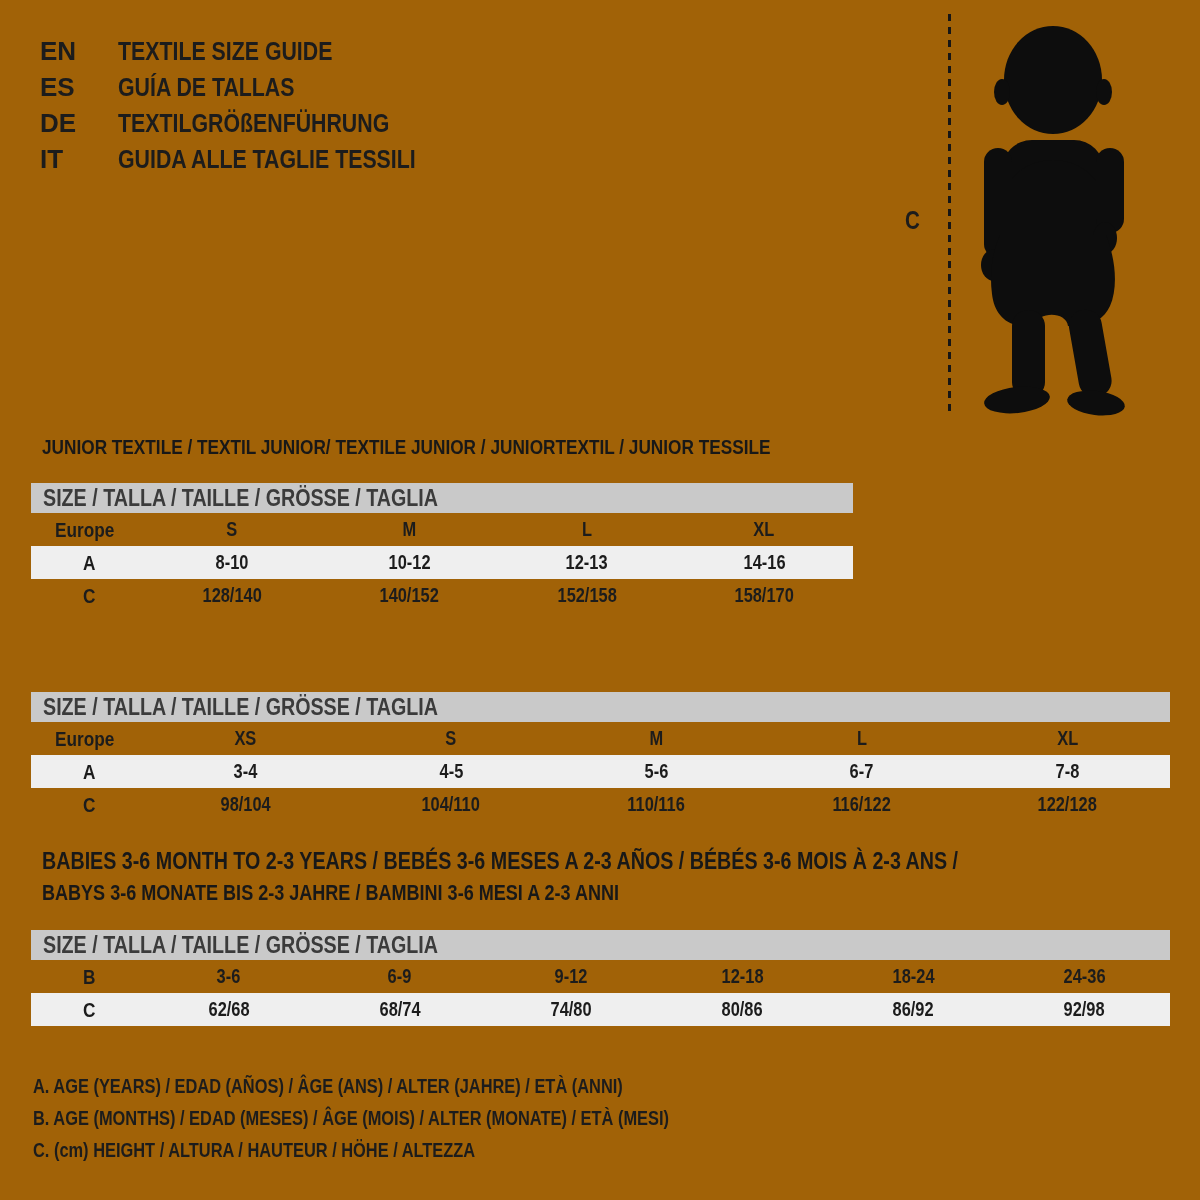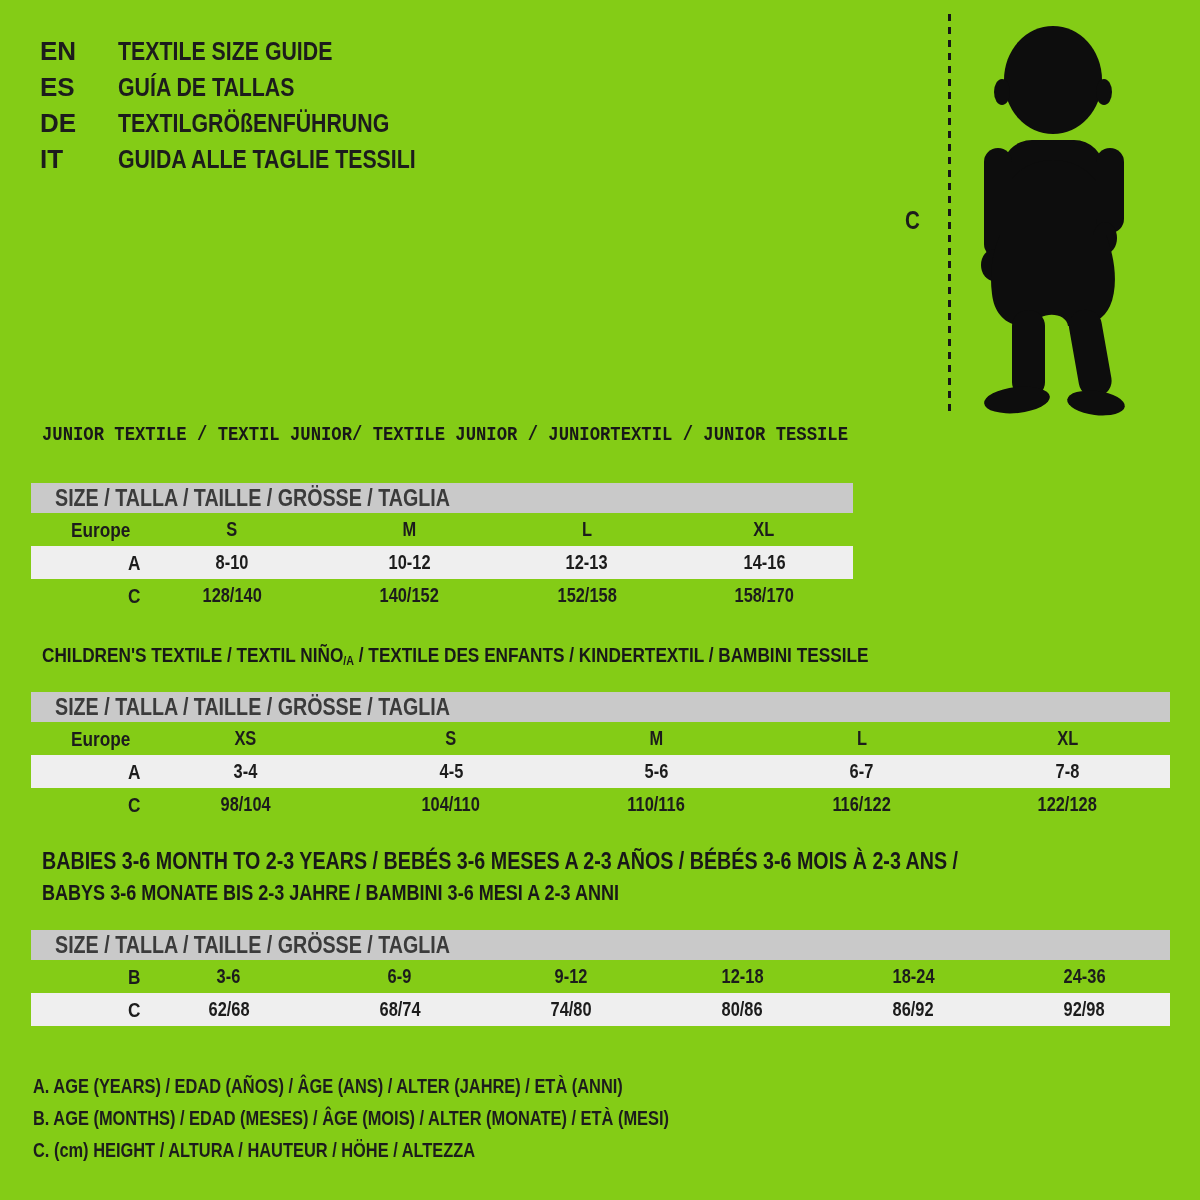--- a/index.html
+++ b/index.html
@@ -1,58 +1,58 @@
 <!DOCTYPE html>
 <html><head>
 <meta charset="utf-8">
 <style>
   * { margin:0; padding:0; box-sizing:border-box; }
   html,body { background:#ffffff; }
   body { font-family:"Liberation Sans", sans-serif; font-weight:700; color:#1c1c1c; }
-  .canvas { position:relative; width:1200px; height:1200px; background:#84cc16; overflow:hidden; }
+  .canvas { position:relative; width:1200px; height:1200px; background:#a16207; overflow:hidden; }
 
   
   .cx, .cx-l { display:inline-block; white-space:nowrap; transform:scaleX(0.82); }
   .cx   { transform-origin:50% 50%; }
   .cx-l { transform-origin:0 50%; }
 
   
   .lang-list { position:absolute; left:40px; top:33px; }
   .lang-row { display:flex; height:36px; align-items:center; font-size:26px; }
   .lang-code { width:78px; }
   .lang-label { }
 
   
   .dash-line { position:absolute; left:948px; top:14px; width:3px; height:400px;
     background:repeating-linear-gradient(to bottom, #161616 0 7px, transparent 7px 13px); }
   .measure-label { position:absolute; left:905px; top:206px; font-size:25px; }
   .silhouette { position:absolute; left:972px; top:20px; }
 
   
   .sec-title { position:absolute; left:42px; font-size:21px; line-height:26px; color:#181818; }
-  .t-junior   { top:422px;font-family:Liberation Mono, monospace; }
+  .t-junior   { top:434px; }
   .t-children { top:642px; }
   .t-babies-1 { top:848px; font-size:24px; }
   .t-babies-2 { top:880px; font-size:22px; }
   .sub-a { font-size:0.62em; vertical-align:-0.25em; }
 
   
   .tbl { position:absolute; left:31px; }
   .tbl-junior   { top:483px; width:822px; }
   .tbl-children { top:692px; width:1139px; }
   .tbl-babies   { top:930px; width:1139px; }
   .tbl-head { height:30px; background:#c9c9c9; display:flex; align-items:center;
-              padding-left:24px; font-size:24px; color:#3b3b3b; }
+              padding-left:12px; font-size:24px; color:#3b3b3b; }
   .row { display:grid; height:33px; }
   .tbl-junior   .row { grid-template-columns:112px repeat(4,1fr); }
   .tbl-children .row { grid-template-columns:112px repeat(5,1fr); }
   .tbl-babies   .row { grid-template-columns:112px repeat(6,1fr); }
   .r-gray { background:#efefef; }
   .cell { display:flex; align-items:center; justify-content:center; font-size:20px; }
-  .cell.lbl { justify-content:flex-end; padding-left:8px; font-size:21px; }
+  .cell.lbl { justify-content:center; padding-left:8px; font-size:21px; }
 
   
   .legend { position:absolute; left:33px; top:1070px; }
   .legend-line { height:32px; display:flex; align-items:center; font-size:20px; }
 </style>
 </head>
 <body>
 
 <div class="canvas">
 
@@ -151,25 +151,20 @@
         </div>
       <div class="cell">
           <span class="cx">152/158</span>
         </div>
       <div class="cell">
           <span class="cx">158/170</span>
         </div>
     </div>
   </div>
 
-  <h2 class="sec-title t-children">
-    <span class="cx-l">
-      <span>CHILDREN'S TEXTILE / TEXTIL NIÑO</span><span class="sub-a">/A</span><span> / TEXTILE DES ENFANTS / KINDERTEXTIL / BAMBINI TESSILE</span>
-    </span>
-  </h2>
   <div class="tbl tbl-children">
     <div class="tbl-head">
       <span class="cx-l">SIZE / TALLA / TAILLE / GRÖSSE / TAGLIA</span>
     </div>
     <div class="row">
       <div class="cell lbl">
           <span class="cx-l">Europe</span>
         </div>
       <div class="cell">
           <span class="cx">XS</span>

